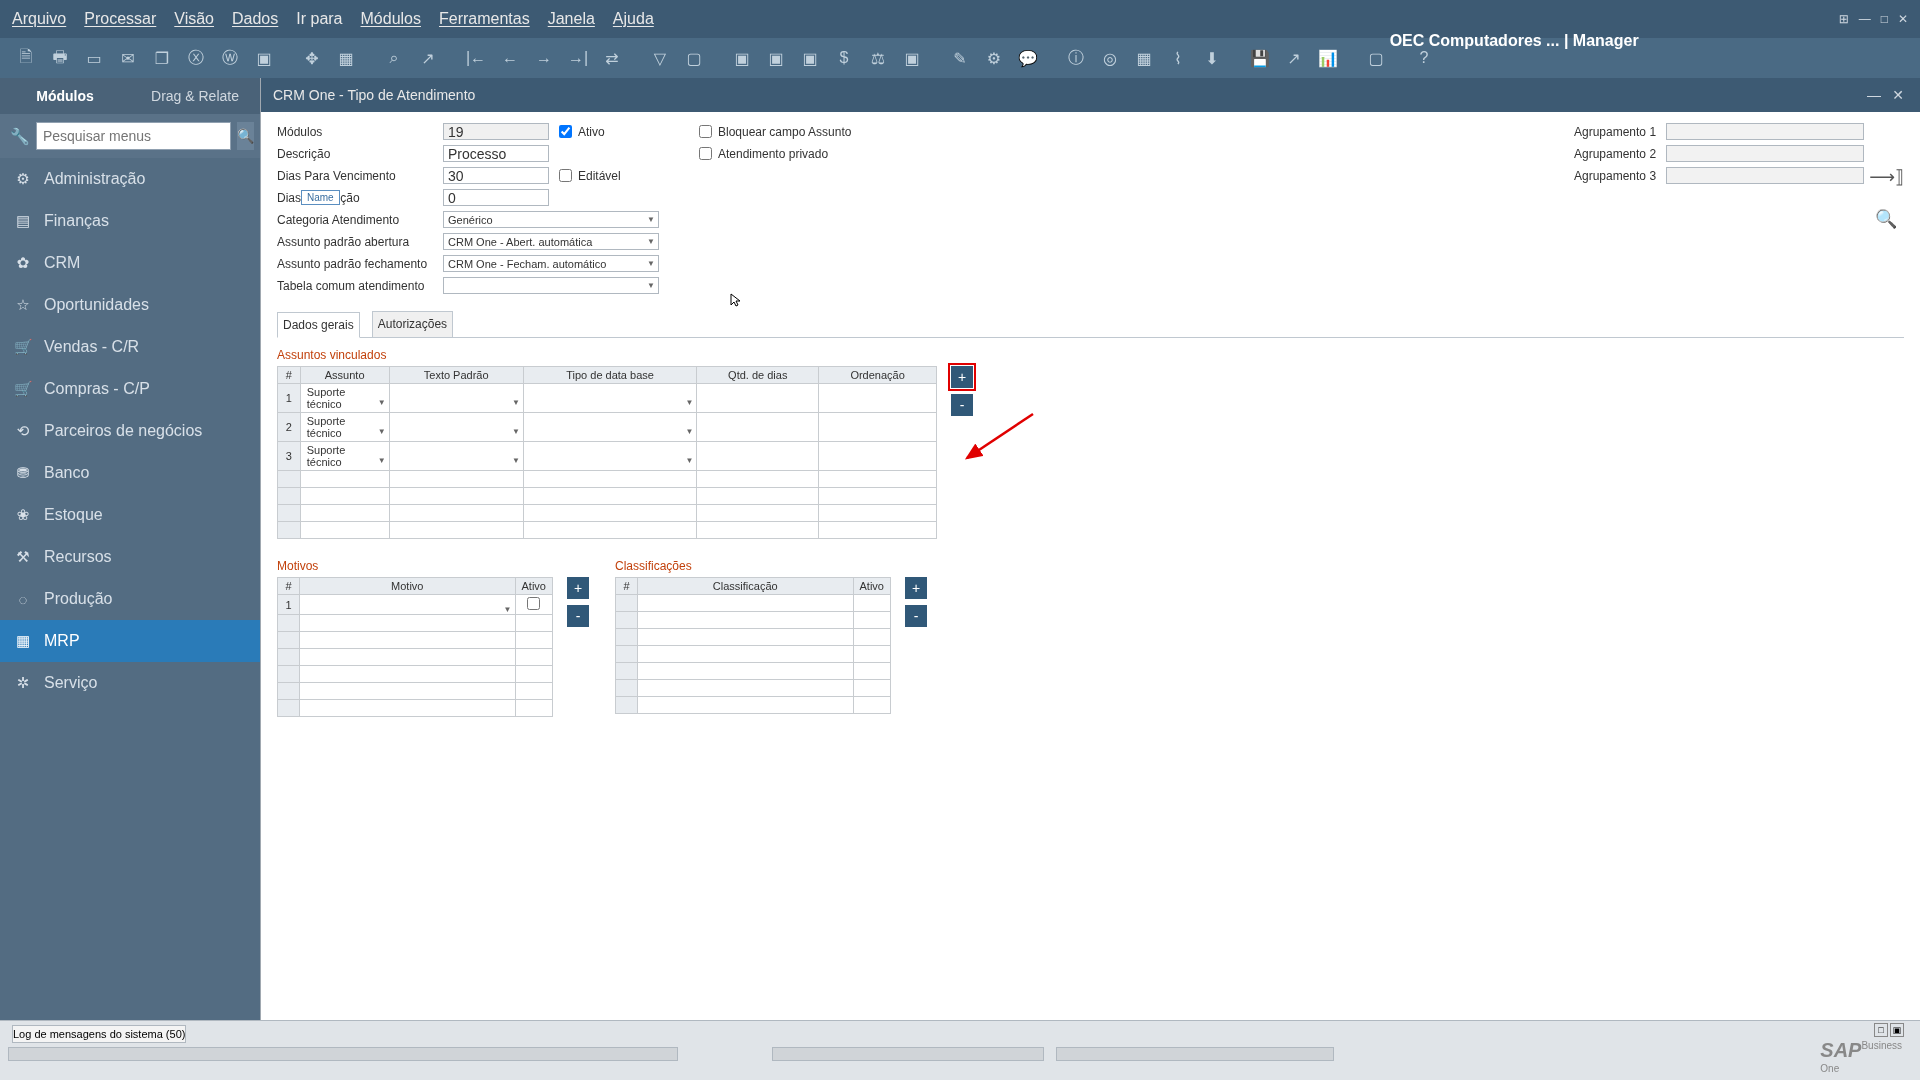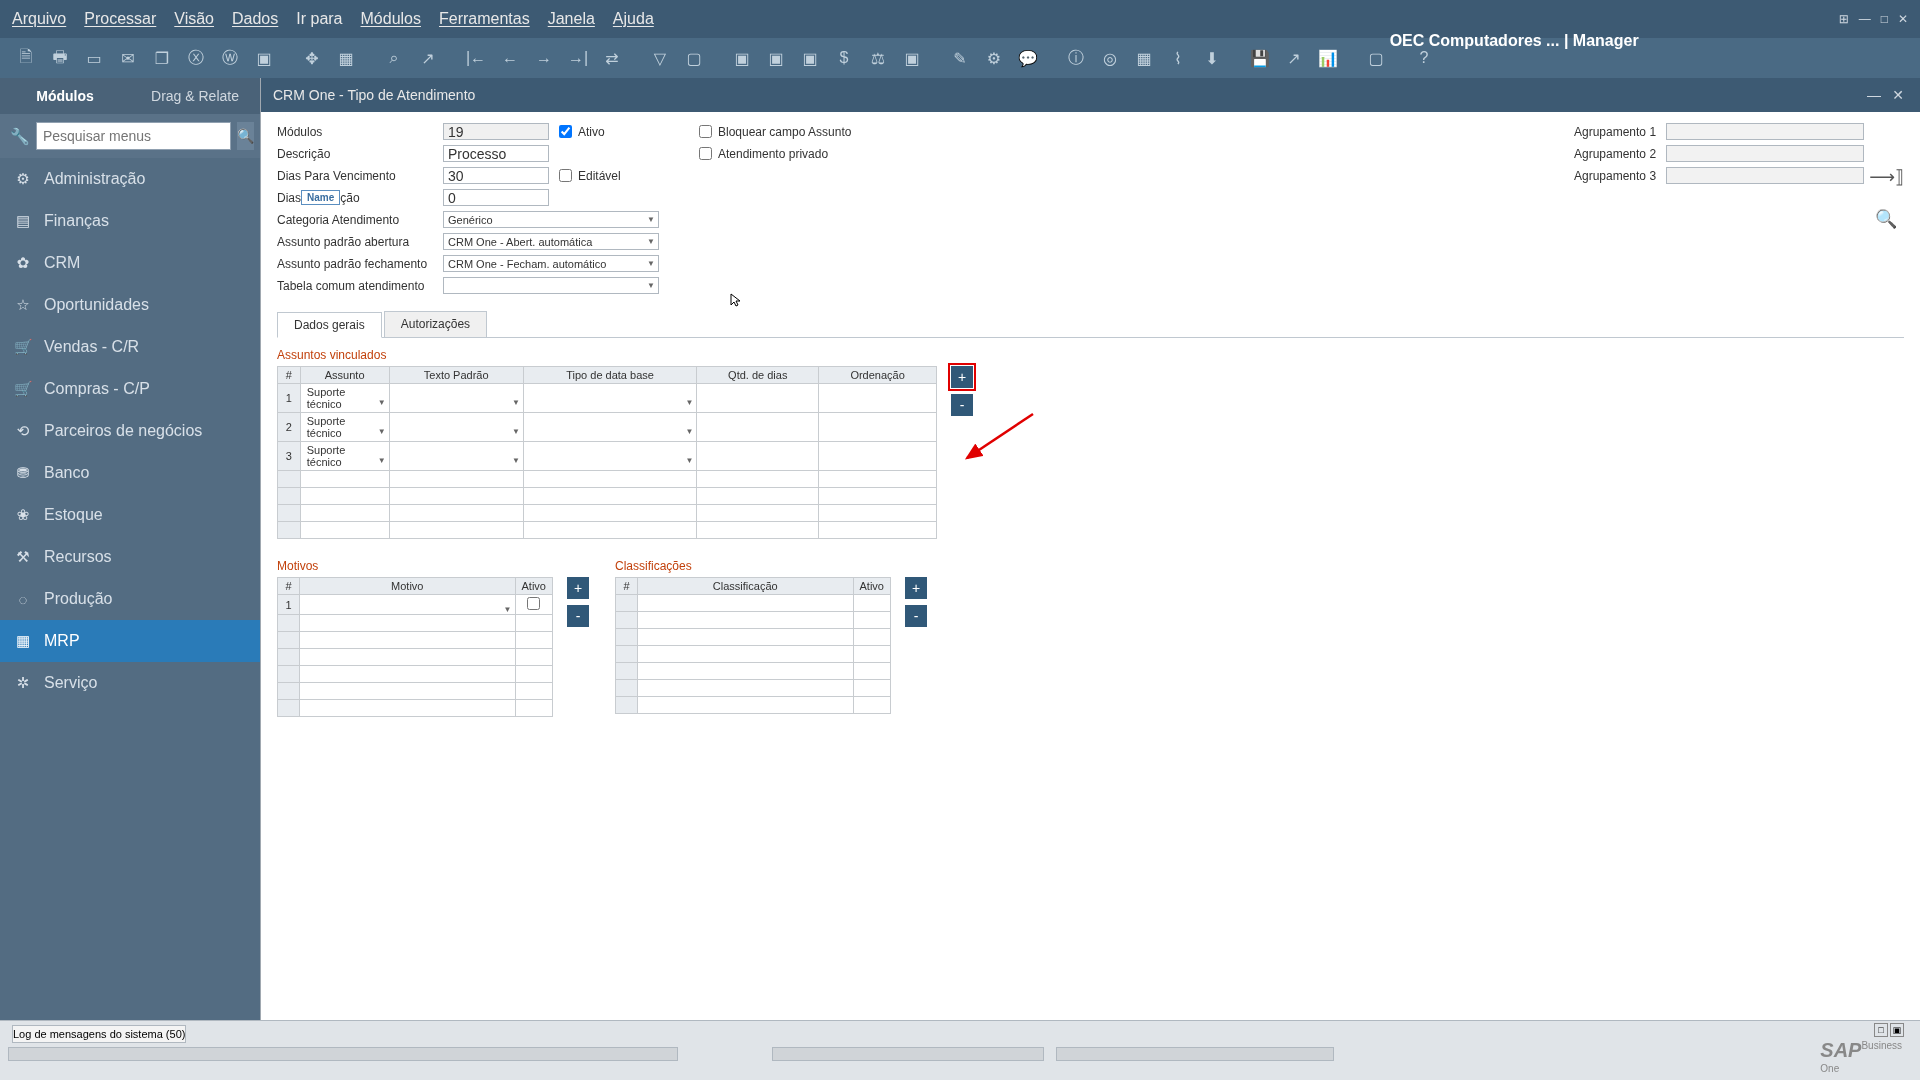--- a/index.html
+++ b/index.html
@@ -42,24 +42,24 @@
 .form-section { display: flex; gap: 80px; margin-bottom: 16px; }
 .form-col { display: flex; flex-direction: column; gap: 3px; }
 .form-row { display: flex; align-items: center; height: 19px; }
 .form-row .flabel { width: 166px; font-size: 12px; color: #333; position: relative; }
 .form-row .finput { width: 106px; height: 17px; border: 1px solid #b0b8c0; background: #f0f0f0; padding: 0 4px; font-size: 14px; color: #333; }
 .form-row .fselect { width: 216px; height: 17px; border: 1px solid #b0b8c0; background: #fff; padding: 0 4px; font-size: 11px; position: relative; display: flex; align-items: center; }
 .form-row .fselect::after { content: '▼'; position: absolute; right: 3px; font-size: 8px; color: #666; }
 .form-row .fcheck { width: 13px; height: 13px; margin: 0 6px 0 10px; }
 .form-row .fchecklabel { font-size: 12px; color: #333; }
 .form-row .finput.agr { width: 198px; background: #f2f2f2; }
-.flabel .name-bubble { position: absolute; left: 24px; top: -1px; background: #fff; border: 1px solid #5a8ec0; color: #3a6ea0; font-size: 10px; padding: 1px 5px; font-weight: bold; }
+.flabel .name-bubble { position: absolute; left: 24px; top: -1px; background: #fff; border: 1px solid #5a8ec0; color: #3a6ea0; font-size: 10px; padding: 1px 5px; font-weight: normal; }
 
 .tabs-row { display: flex; border-bottom: 1px solid #c0c8d0; margin-top: 6px; }
-.tab { padding: 5px 16px; border: 1px solid #c0c8d0; border-bottom: none; background: #f0f0f0; font-size: 12px; cursor: pointer; margin-right: 2px; }
+.tab { padding: 5px 5px; border: 1px solid #c0c8d0; border-bottom: none; background: #f0f0f0; font-size: 12px; cursor: pointer; margin-right: 12px; }
 .tab.active { background: #fff; border-bottom: 1px solid #fff; position: relative; top: 1px; }
 
 .section-label { font-size: 12px; color: #c2410c; margin: 10px 0 4px 0; }
 .data-table { border: 1px solid #b0b8c0; border-collapse: collapse; font-size: 11px; }
 .data-table th, .data-table td { border: 1px solid #c8ccd0; padding: 2px 6px; text-align: left; height: 17px; background: #fff; }
 .data-table th { background: #e8ecf0; font-weight: normal; color: #333; text-align: center; }
 .data-table .rownum { width: 22px; text-align: center; background: #e8ecf0; }
 .data-table td.dd { position: relative; }
 .data-table td.dd::after { content: '▼'; position: absolute; right: 3px; font-size: 8px; color: #666; }
 

